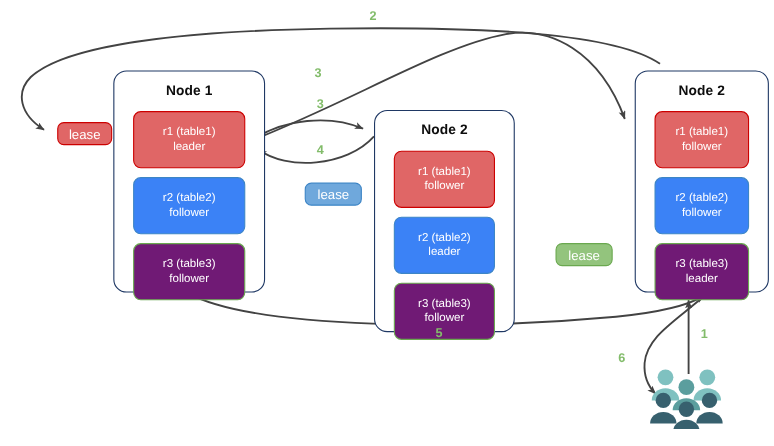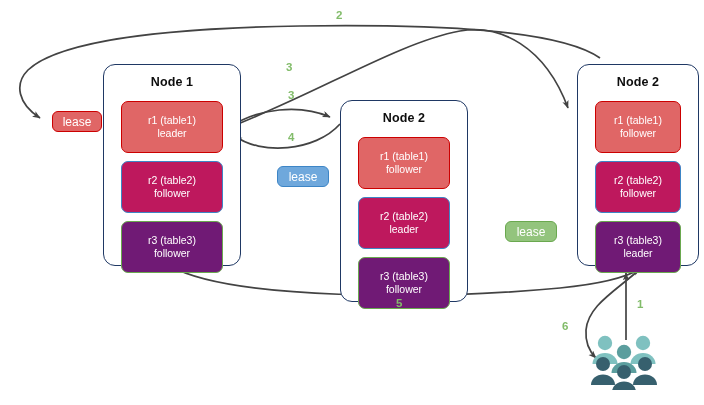--- a/index.html
+++ b/index.html
@@ -27,21 +27,21 @@
   .replica{
     position:absolute;left:17px;right:17px;
     height:52px;
     border-radius:7px;
     box-sizing:border-box;
     display:flex;flex-direction:column;align-items:center;justify-content:center;
     color:#ffffff;font-size:10.5px;line-height:13px;text-align:center;
   }
   .replica .ln{display:block;}
   .r-red{background:#e06666;border:1.4px solid #cc0000;}
-  .r-blue{background:#be185d;border:1.4px solid #3d85c6;}
+  .r-blue{background:#3b82f6;border:1.4px solid #3d85c6;}
   .r-green{background:#701a75;border:1.4px solid #6aa84f;}
 
   .lease{
     position:absolute;
     border-radius:6px;
     box-sizing:border-box;
     display:flex;align-items:center;justify-content:center;
     color:#ffffff;font-size:12px;
     height:21px;
   }

